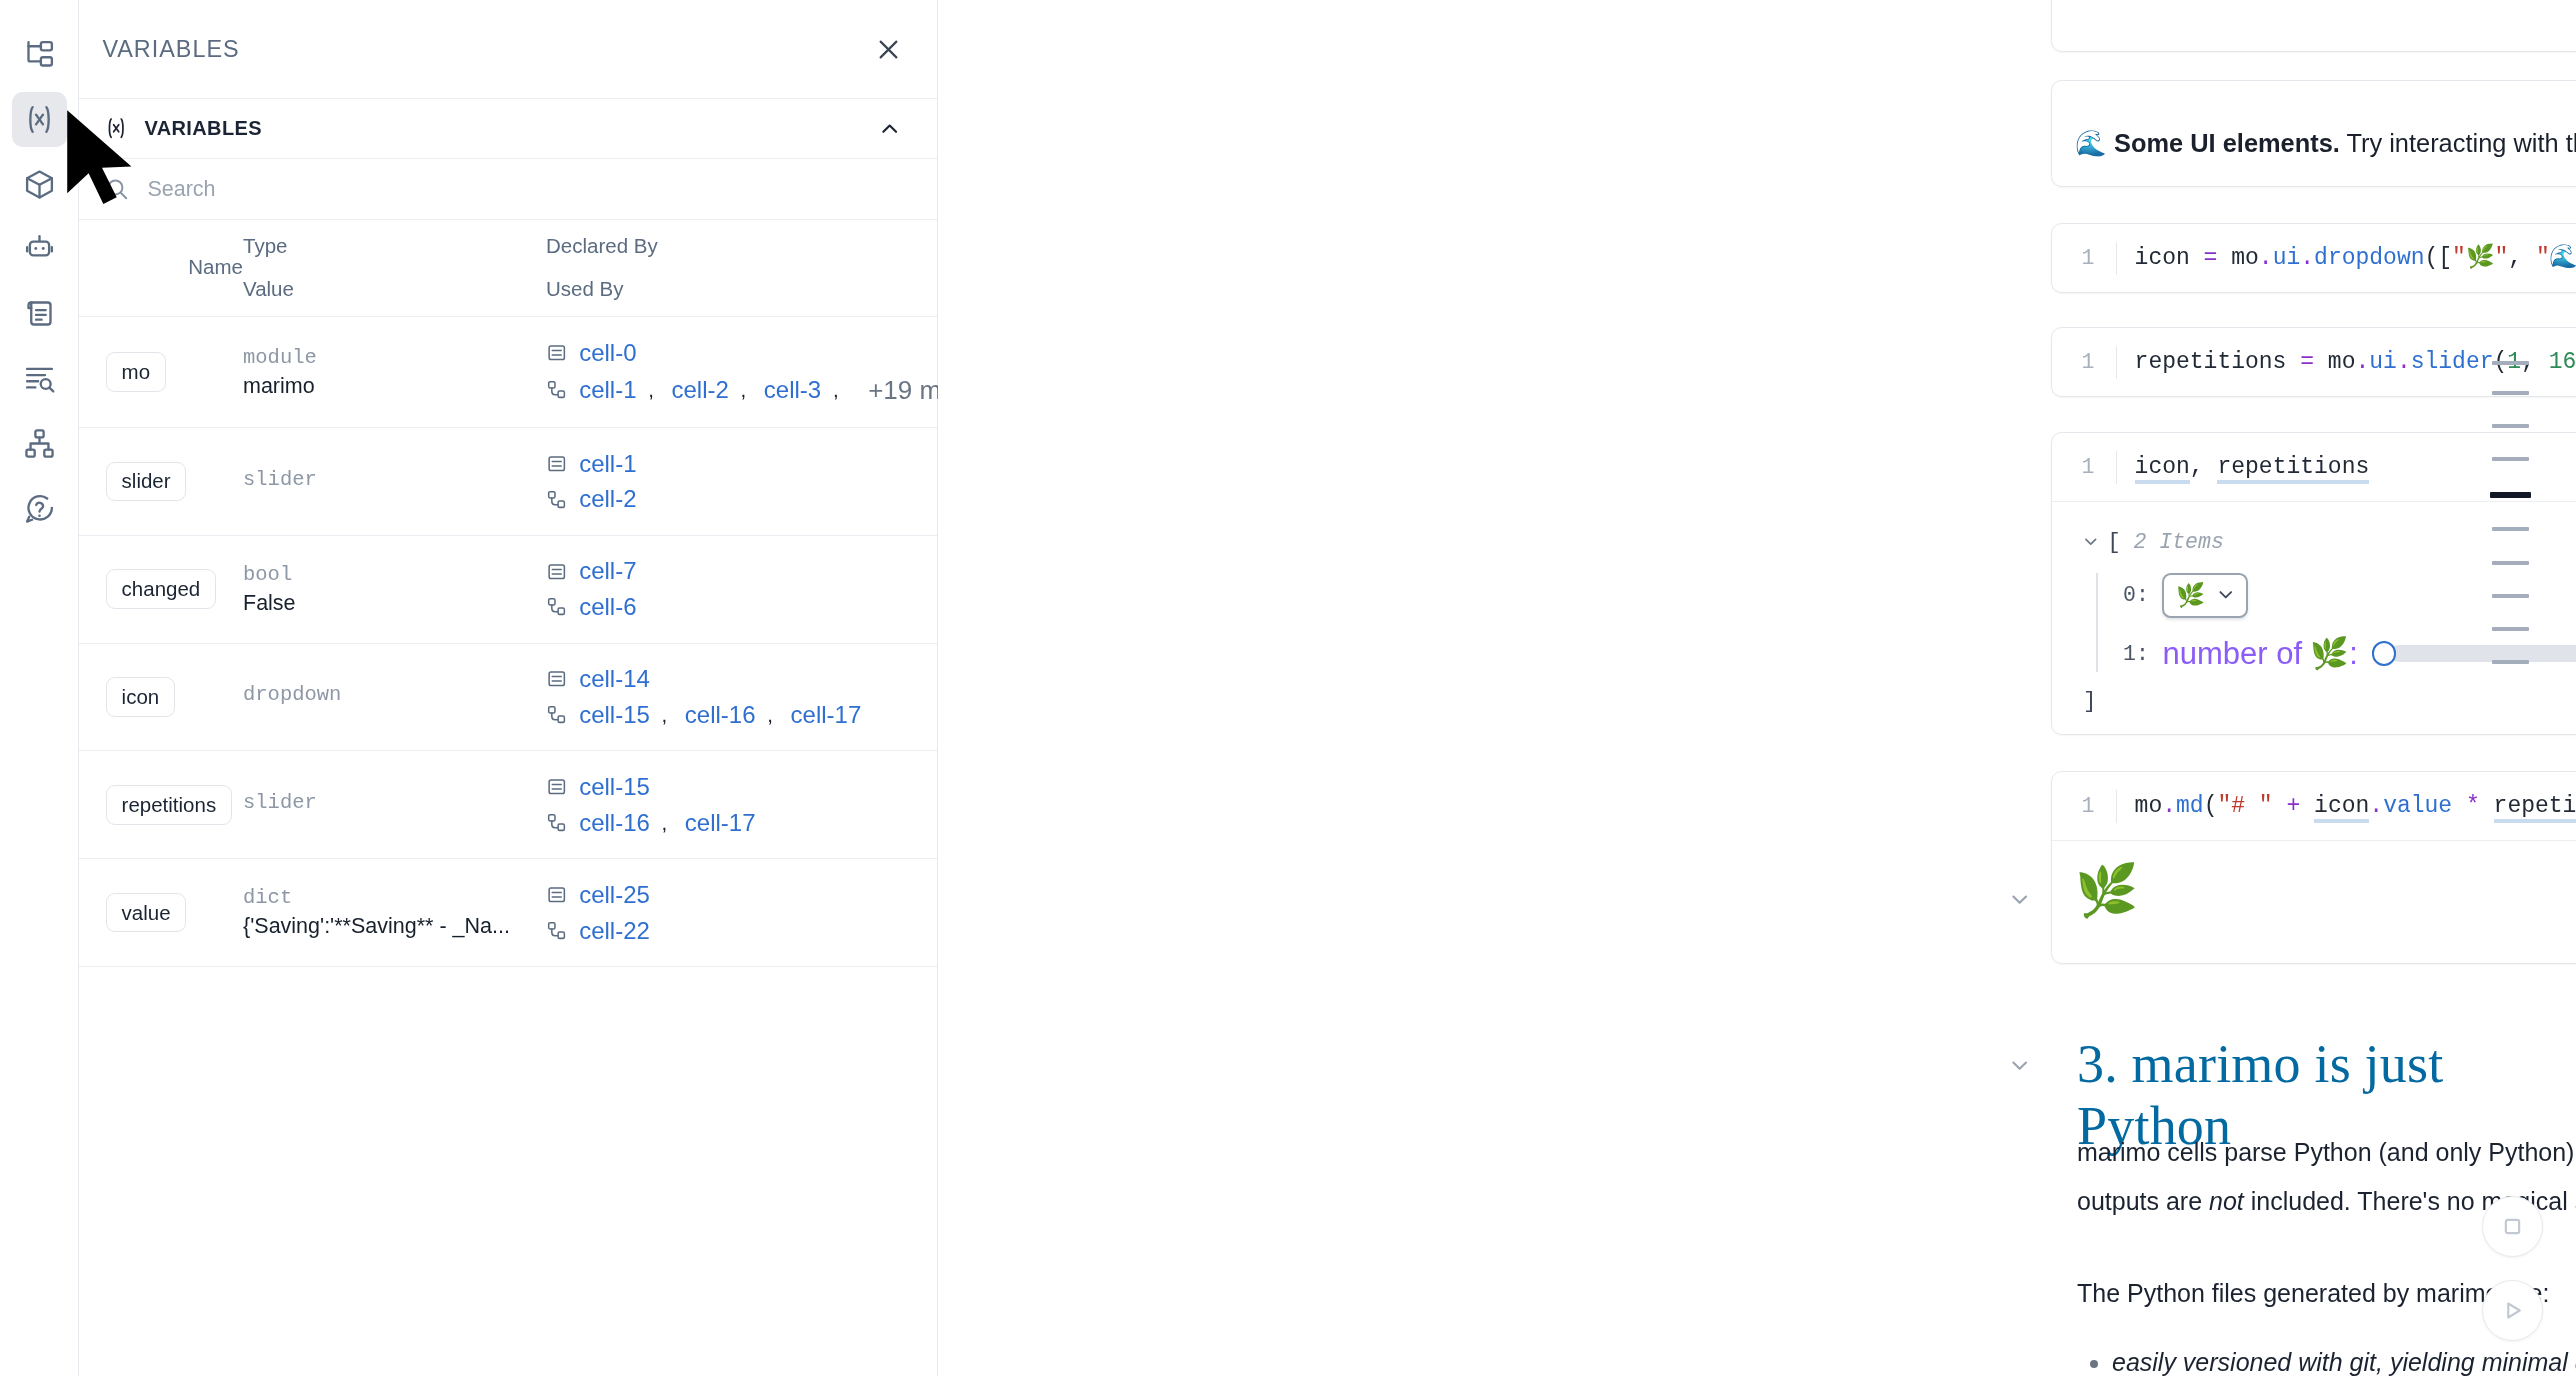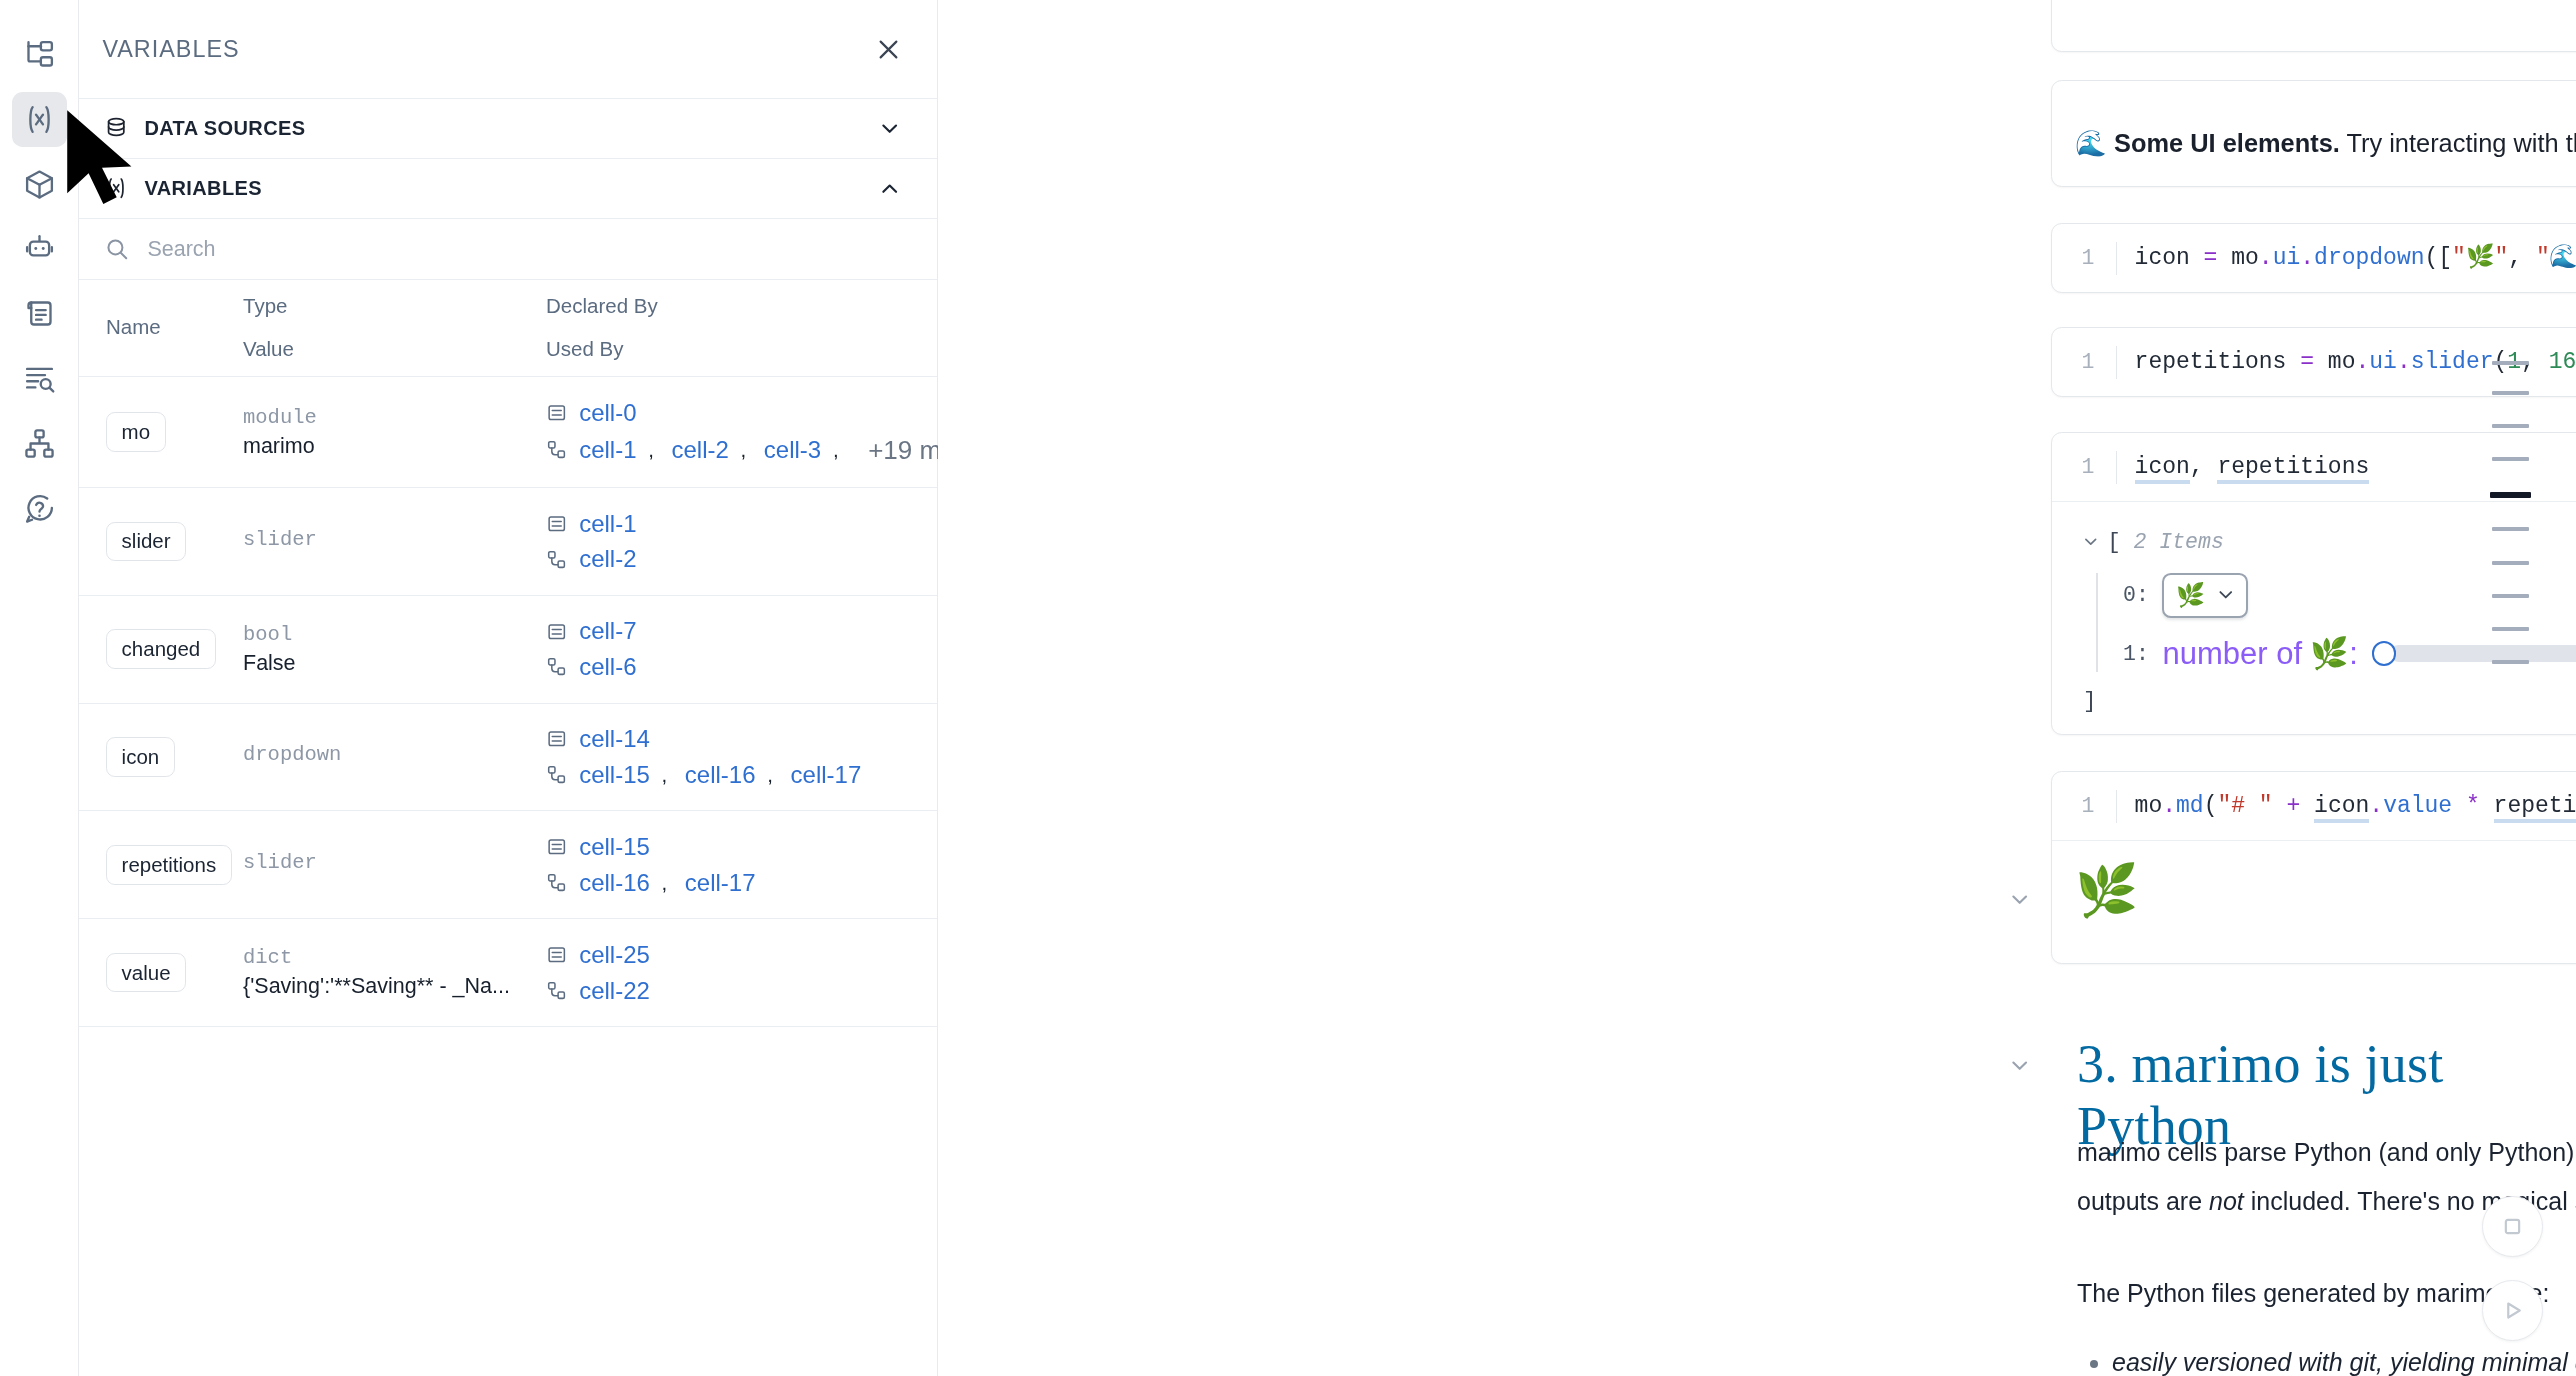--- a/index.html
+++ b/index.html
@@ -76,21 +76,21 @@
 
   .vtable { width: 100%; border-collapse: collapse; table-layout: fixed; }
   .vtable col.c-name  { width: 164px; }
   .vtable col.c-type  { width: 303px; }
   .vtable col.c-decl  { width: 391px; }
   .vtable thead th {
     text-align: left; font-weight: 400; vertical-align: middle;
     padding: 13.7px 0 15.6px 0; border-bottom: 1px solid #eaedf1;
     color: #5b6b80; font-size: 20.5px;
   }
-  .vtable thead th.th-name { padding-left: 27px; }
+  .vtable thead th.th-name { padding-left: 27px; text-align: right; }
   .th-stack { display: flex; flex-direction: column; gap: 19px; }
   .vtable tbody td {
     border-bottom: 1px solid #eaedf1;
     padding: 21.5px 0; vertical-align: middle;
   }
   .vtable tbody td.td-name { padding-left: 27px; }
   .var-pill {
     display: inline-block; border: 1px solid #e1e5ea; border-radius: 8.8px;
     padding: 6.8px 14.6px; font-size: 20.5px; color: #1b2432; background: #fff;
     white-space: nowrap;
@@ -309,35 +309,20 @@
       <div class="panel-title">VARIABLES</div>
       <div class="panel-close">
         <span>
           <svg viewBox="0 0 24 24" fill="none" stroke="currentColor" stroke-width="1.9" stroke-linecap="round">
               <path d="M5 5l14 14M19 5 5 19"></path>
             </svg>
         </span>
       </div>
     </div>
 
-    <div class="section-head">
-      <span class="sh-icon">
-        <svg viewBox="0 0 24 24" fill="none" stroke="currentColor" stroke-width="1.7" stroke-linecap="round" stroke-linejoin="round">
-          <ellipse cx="12" cy="5.6" rx="7.5" ry="3"></ellipse>
-          <path d="M4.5 5.6v5.2c0 1.65 3.36 3 7.5 3s7.5-1.35 7.5-3V5.6"></path>
-          <path d="M4.5 10.8v5.2c0 1.65 3.36 3 7.5 3s7.5-1.35 7.5-3v-5.2"></path>
-        </svg>
-      </span>
-      <span class="sh-label">DATA SOURCES</span>
-      <span class="sh-chev">
-        <svg viewBox="0 0 24 24" fill="none" stroke="currentColor" stroke-width="2" stroke-linecap="round" stroke-linejoin="round">
-            <path d="M6 9l6 6 6-6"></path>
-          </svg>
-      </span>
-    </div>
 
     <div class="section-head">
       <span class="sh-icon">
         <svg viewBox="0 0 24 24" fill="none" stroke="currentColor" stroke-width="1.7" stroke-linecap="round" stroke-linejoin="round">
           <path d="M7 3c-2.2 3-2.2 15 0 18"></path>
             <path d="M17 3c2.2 3 2.2 15 0 18"></path>
           <path d="M9.5 8.5l5 7"></path>
             <path d="M14.5 8.5l-5 7"></path>
         </svg>
       </span>

